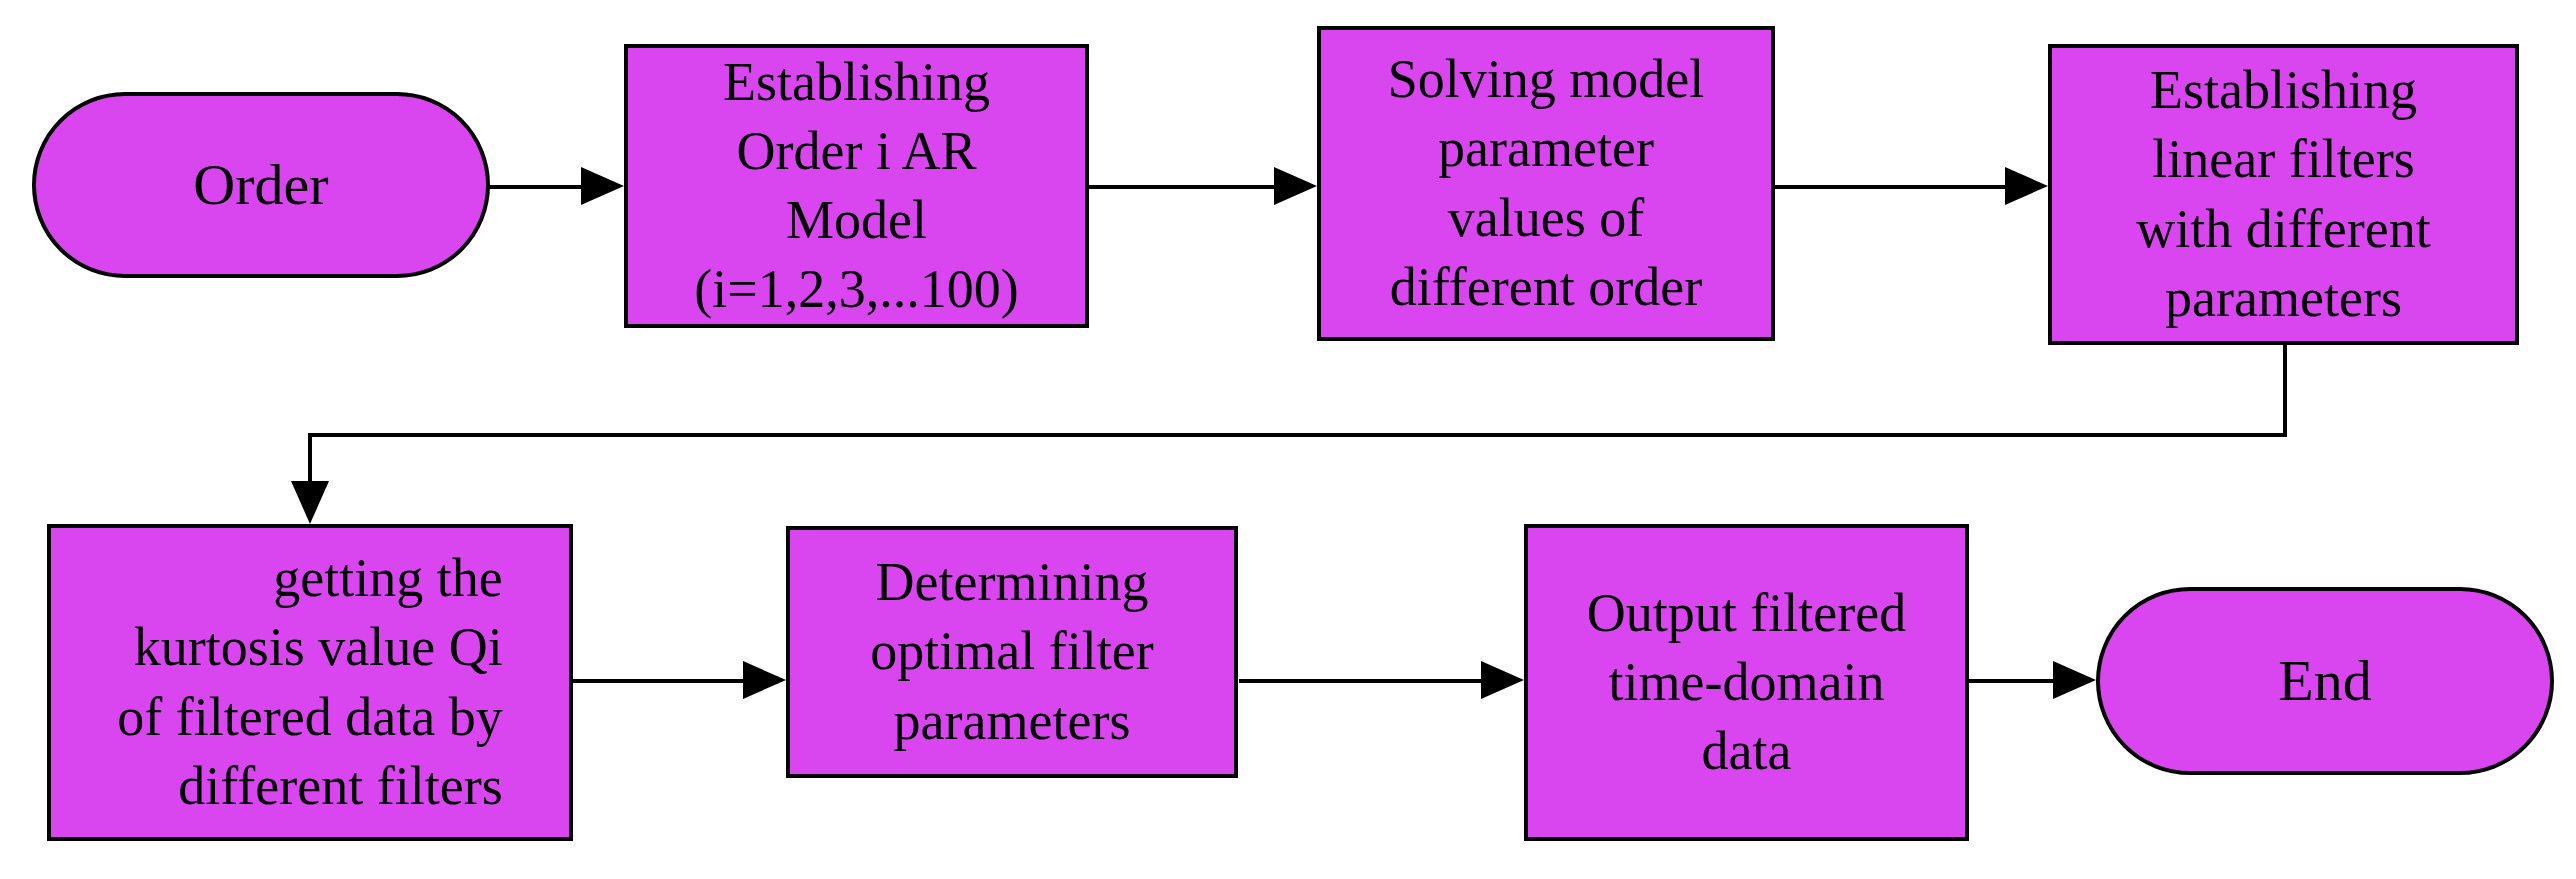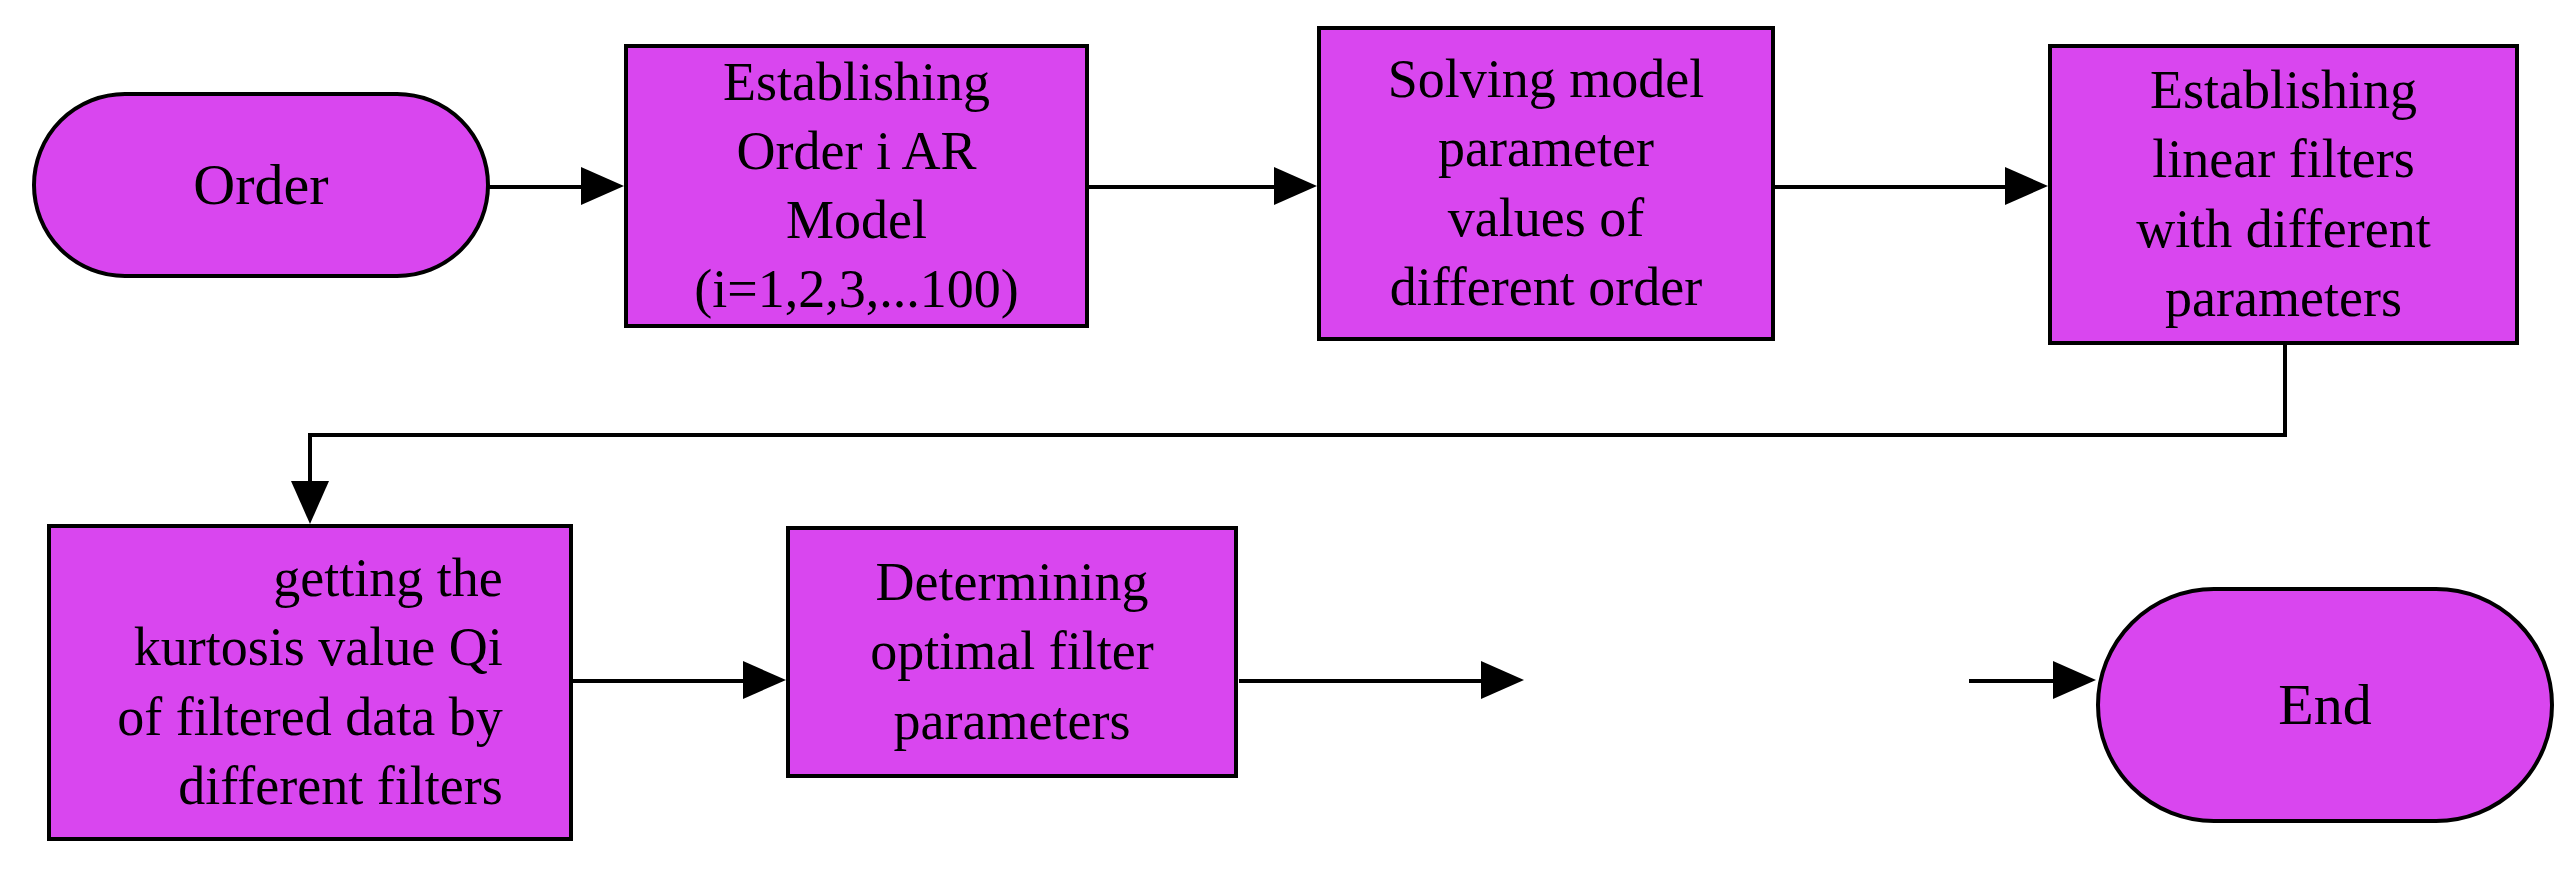--- a/index.html
+++ b/index.html
@@ -55,21 +55,21 @@
   }
 
   
   #n-start    { left: 32px;   top: 92px; width: 458px; height: 186px; }
   #n-ar       { left: 624px;  top: 44px;  width: 465px; height: 284px; }
   #n-solve    { left: 1317px; top: 26px;  width: 458px; height: 315px; }
   #n-filters  { left: 2048px; top: 44px;  width: 471px; height: 301px; }
   #n-kurtosis { left: 47px;   top: 524px; width: 526px; height: 317px; text-align: right; }
   #n-optimal  { left: 786px; top: 526px; width: 452px; height: 252px; }
   #n-output   { left: 1524px; top: 524px; width: 445px; height: 317px; }
-  #n-end      { left: 2096px; top: 587px; width: 458px; height: 236px; }
+  #n-end      { left: 2096px; top: 587px; width: 458px; height: 188px; }
 
   
   #e1-line  { left: 489px;  top: 185px; width: 94px; }
   #e1-head  { left: 581px;  top: 167px; }
   #e2-line  { left: 1089px; top: 185px; width: 188px; }
   #e2-head  { left: 1274px; top: 167px; }
   #e3-line  { left: 1774px; top: 185px; width: 233px; }
   #e3-head  { left: 2005px; top: 167px; }
 
   #e4-v1    { left: 2283px; top: 345px; height: 91px; }
@@ -102,20 +102,23 @@
 linear filters
 with different
 parameters</div>
   <div class="node" id="n-kurtosis">getting the
 kurtosis value Qi
 of filtered data by
 different filters</div>
   <div class="node" id="n-optimal">Determining
 optimal filter
 parameters</div>
+  <div class="node" id="n-output">Output filtered
+time-domain
+data</div>
   <div class="node stadium" id="n-end">End</div>
 
   <div class="line hline" id="e1-line"></div>
   <div class="arrow-right" id="e1-head"></div>
 
   <div class="line hline" id="e2-line"></div>
   <div class="arrow-right" id="e2-head"></div>
 
   <div class="line hline" id="e3-line"></div>
   <div class="arrow-right" id="e3-head"></div>

